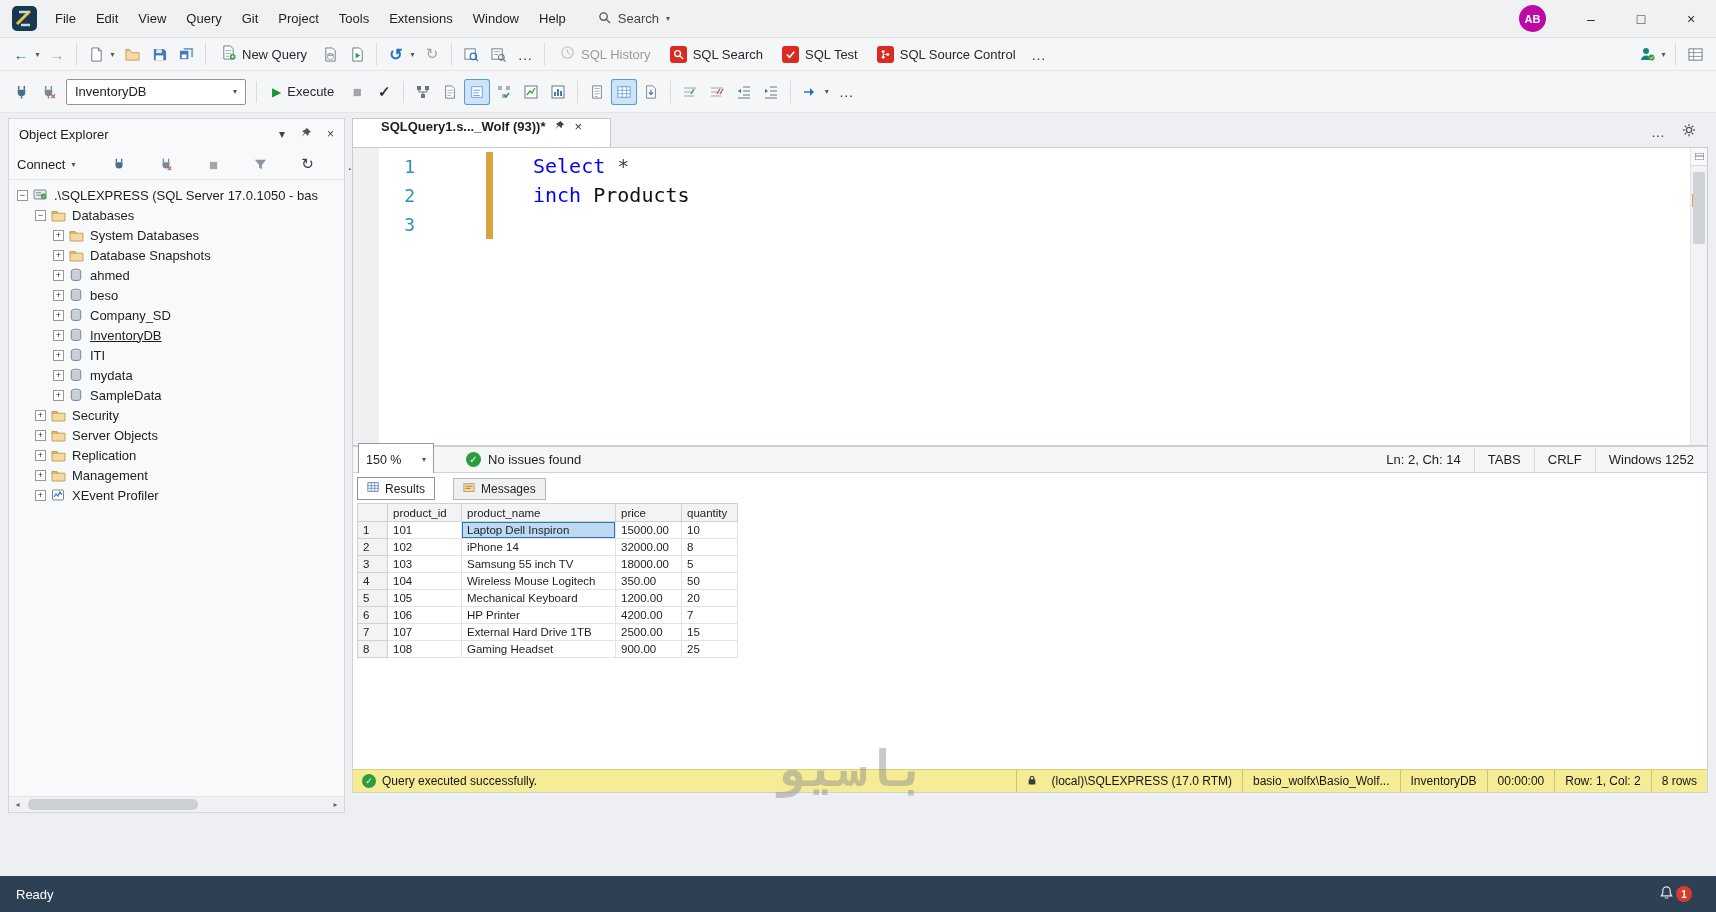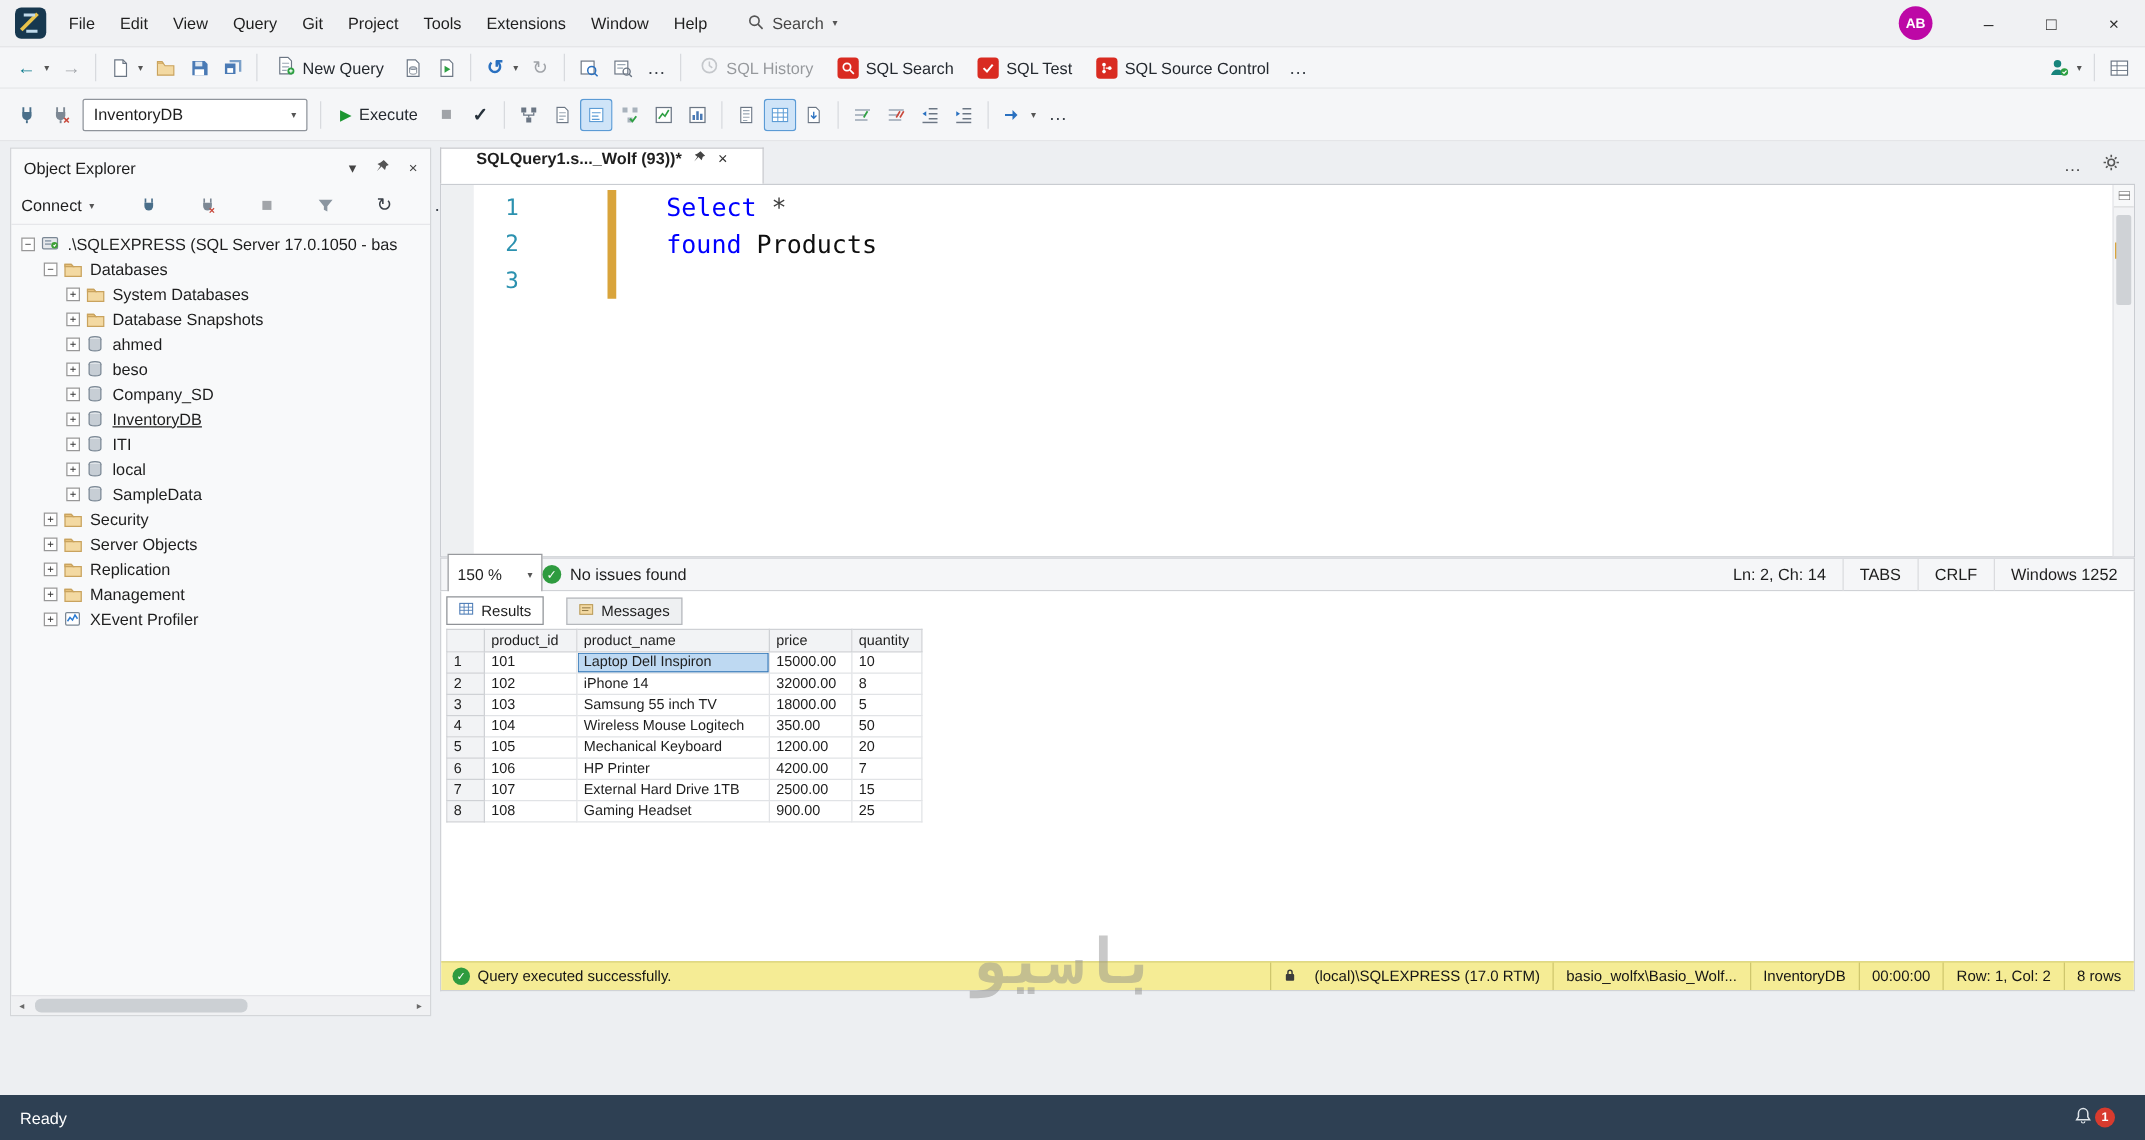--- a/index.html
+++ b/index.html
@@ -67,21 +67,21 @@
   .code-line{height:29px;line-height:29px;padding-left:108px;font-family:"DejaVu Sans Mono",monospace;font-size:20px;white-space:pre}
   .tok-keyword{color:#0000ff}
   .tok-plain{color:#0f0f0f}
   .tok-operator{color:#3f3f3f}
   .vscroll{position:absolute;top:0;right:0;width:17px;bottom:0;background:#f2f3f5;border-left:1px solid #e2e3e6}
   .split-btn{height:18px;border-bottom:1px solid #d9dadc;background:#f7f8f9;display:flex;align-items:center;justify-content:center}
   .vthumb{position:absolute;left:2px;right:2px;top:24px;height:72px;background:#cfd2d6;border-radius:2px}
   .vmark{position:absolute;left:1px;width:5px;top:46px;height:13px;background:#d9a43b}
 
   .editor-status{position:absolute;left:0;top:328px;right:0;height:27px;background:#f5f6f8;border:1px solid #d0d2d6;display:flex;align-items:center;font-size:13px;padding-left:5px}
-  .zoom-combo{width:76px;height:21px;background:#fff;border:1px solid #97999d;display:flex;align-items:center;justify-content:space-between;padding:16px 7px;font-size:12.5px;margin-right:0;flex:none}
+  .zoom-combo{width:76px;height:21px;background:#fff;border:1px solid #97999d;display:flex;align-items:center;justify-content:space-between;padding:16px 7px;font-size:12.5px;margin-right:32px;flex:none}
   .issue-check,.qcheck{width:15px;height:15px;border-radius:50%;background:#2e9b3f;color:#fff;font-size:10px;display:flex;align-items:center;justify-content:center;margin-right:7px;flex:none}
   .estatus-right{margin-left:auto;display:flex;align-items:center;height:100%}
   .estat-seg{padding:0 13px;border-left:1px solid #dadbde;line-height:26px;white-space:nowrap}
   .estat-seg:first-child{border-left:none}
 
   
   .results{position:absolute;left:0;top:355px;right:0;height:320px;background:#fff;border:1px solid #d0d2d6;border-top:none}
   .rtabs{display:flex;gap:18px;padding:4px 0 0 4px;height:27px}
   .rtab{display:flex;align-items:center;gap:6px;font-size:12px;padding:0 9px;border:1px solid #8f9297;background:#fff;height:23px}
   .rtab.inactive{background:#eef0f2;border-color:#b5b8bc;height:22px;margin-top:1px}
@@ -533,21 +533,21 @@
         <span class="tree-label">ITI</span>
       </div>
       <div class="tree-row" style="padding-left: 44px;">
         <span class="twisty">+</span>
         <span class="tree-ic">
           <svg width="14" height="14" viewBox="0 0 14 14">
             <ellipse cx="7" cy="3.1" rx="4.7" ry="1.9" fill="#e1e5e9" stroke="#7a8794"></ellipse>
             <path d="M2.3 3.1v7.6a4.7 1.9 0 009.4 0V3.1" fill="#c7ced5" stroke="#7a8794"></path>
           </svg>
         </span>
-        <span class="tree-label">local</span>
+        <span class="tree-label">mydata</span>
       </div>
       <div class="tree-row" style="padding-left: 44px;">
         <span class="twisty">+</span>
         <span class="tree-ic">
           <svg width="14" height="14" viewBox="0 0 14 14">
             <ellipse cx="7" cy="3.1" rx="4.7" ry="1.9" fill="#e1e5e9" stroke="#7a8794"></ellipse>
             <path d="M2.3 3.1v7.6a4.7 1.9 0 009.4 0V3.1" fill="#c7ced5" stroke="#7a8794"></path>
           </svg>
         </span>
         <span class="tree-label">SampleData</span>
@@ -642,21 +642,21 @@
       <div class="glyph-margin"></div>
       <div class="gutter" id="gutter-numbers">
           <div class="ln">1</div>
           <div class="ln">2</div>
           <div class="ln">3</div>
         </div>
       <div class="code-area" id="code-area">
         <div class="change-bar"></div>
         <div id="code-lines">
             <div class="code-line"><span class="tok-keyword">Select</span><span class="tok-operator"> *</span></div>
-            <div class="code-line"><span class="tok-keyword">found</span><span class="tok-plain"> Products</span></div>
+            <div class="code-line"><span class="tok-keyword">inch</span><span class="tok-plain"> Products</span></div>
             <div class="code-line"></div>
           </div>
       </div>
     </div>
     <div class="vscroll">
       <div class="split-btn">
           <svg width="9" height="7" viewBox="0 0 9 7">
             <rect x="0" y="0" width="9" height="7" fill="#fff" stroke="#777"></rect>
             <line x1="0" y1="3" x2="9" y2="3" stroke="#777"></line>
           </svg>

